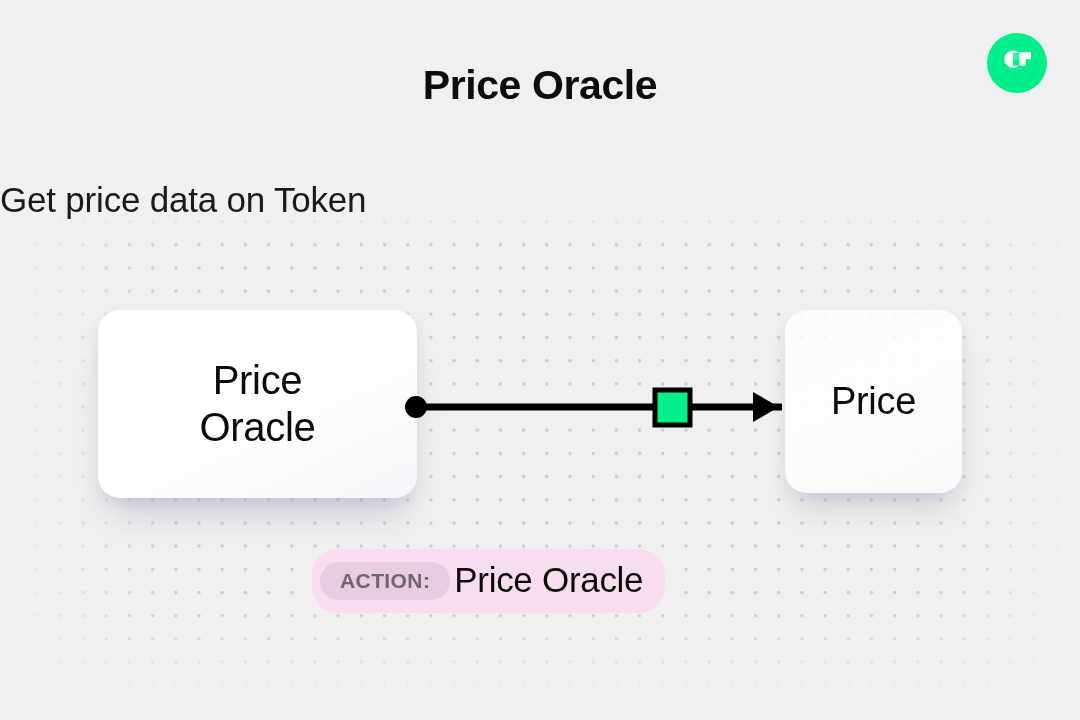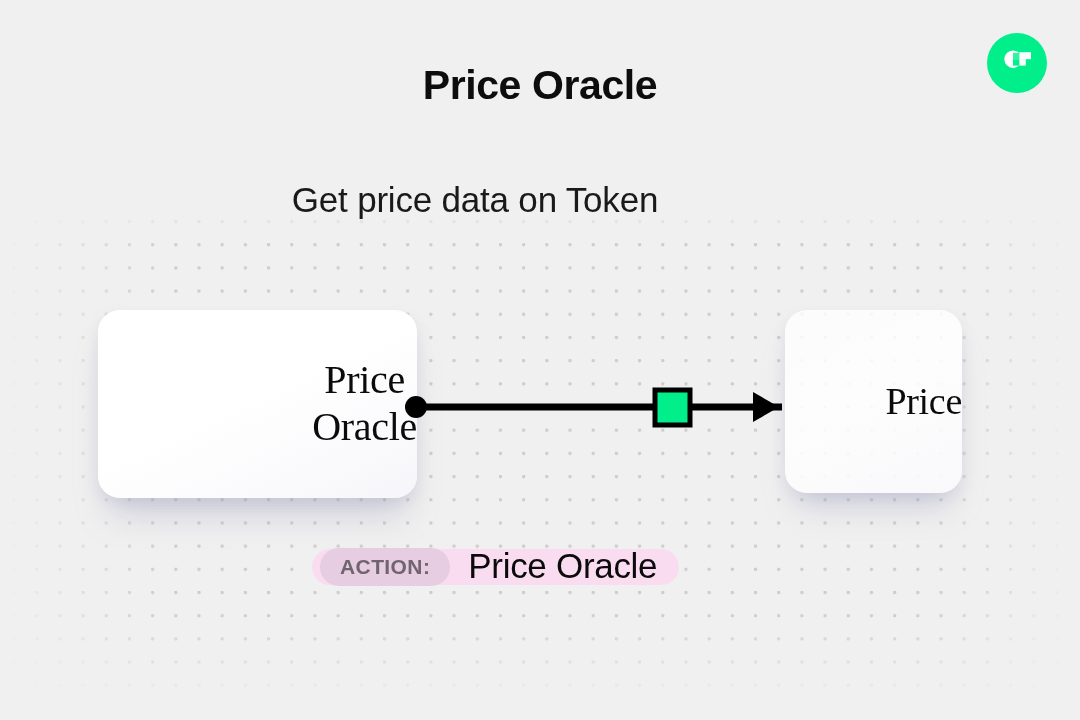--- a/index.html
+++ b/index.html
@@ -69,38 +69,36 @@
     font-size: 41px;
     font-weight: bold;
     color: #0d0d0d;
     letter-spacing: -0.4px;
   }
   .page-subtitle {
     position: absolute;
     left: 0;
     top: 180px;
     width: 950px;
-    text-align: center;
     font-size: 35px;
     font-weight: 400;
     color: #1a1a1a;
     letter-spacing: -0.2px;
   }
 
   
   .node {
     position: absolute;
     border-radius: 22px;
     display: flex;
     align-items: center;
-    justify-content: flex-end;
+    justify-content: center;
     text-align: center;
     color: #0b0b0b;
     box-sizing: border-box;
-    font-family: Liberation Serif, serif;
   }
   .node-label {
     font-weight: 400;
     letter-spacing: -0.3px;
     line-height: 1.17;
     white-space: pre-line;
   }
 
   .node-source {
     left: 98px;
@@ -132,27 +130,27 @@
     width: 410px;
     height: 74px;
     pointer-events: none;
   }
 
   
   .action-badge {
     position: absolute;
     left: 312px;
     top: 549px;
-    height: 36px;
+    height: 64px;
     padding: 0 22px 0 8px;
     border-radius: 26px;
     background: #fadcf1;
     display: flex;
     align-items: center;
-    gap: 18px;
+    gap: 4px;
     box-sizing: border-box;
   }
   .action-tag {
     background: #e7cde1;
     color: #6f6470;
     font-size: 21px;
     font-weight: bold;
     letter-spacing: 0.4px;
     border-radius: 20px;
     padding: 8px 20px 9px 20px;

